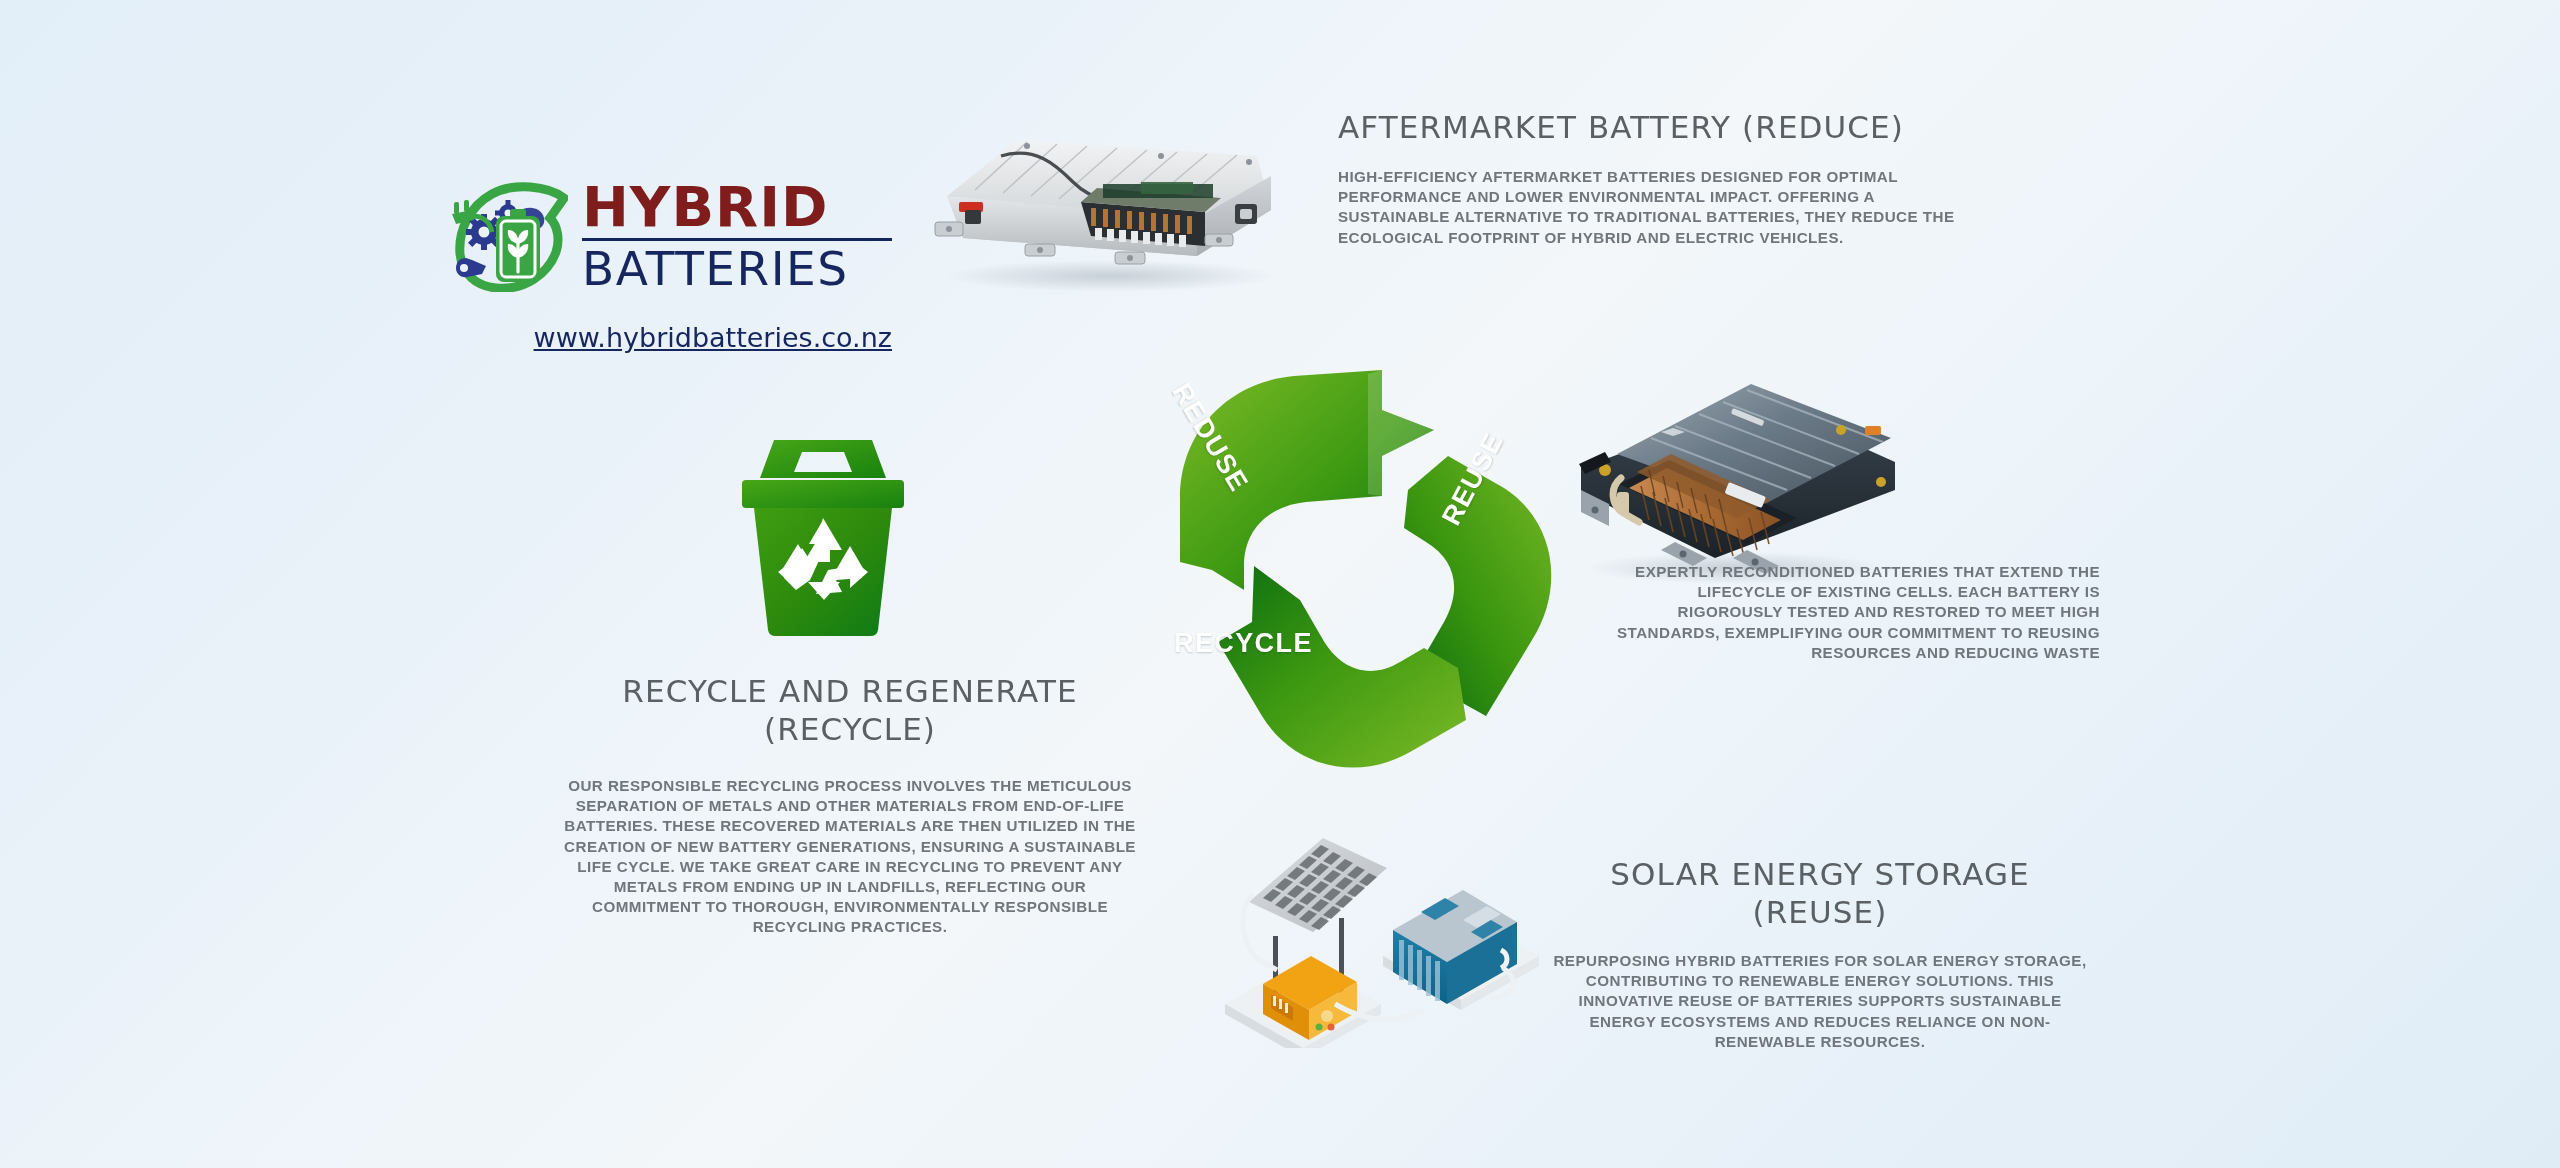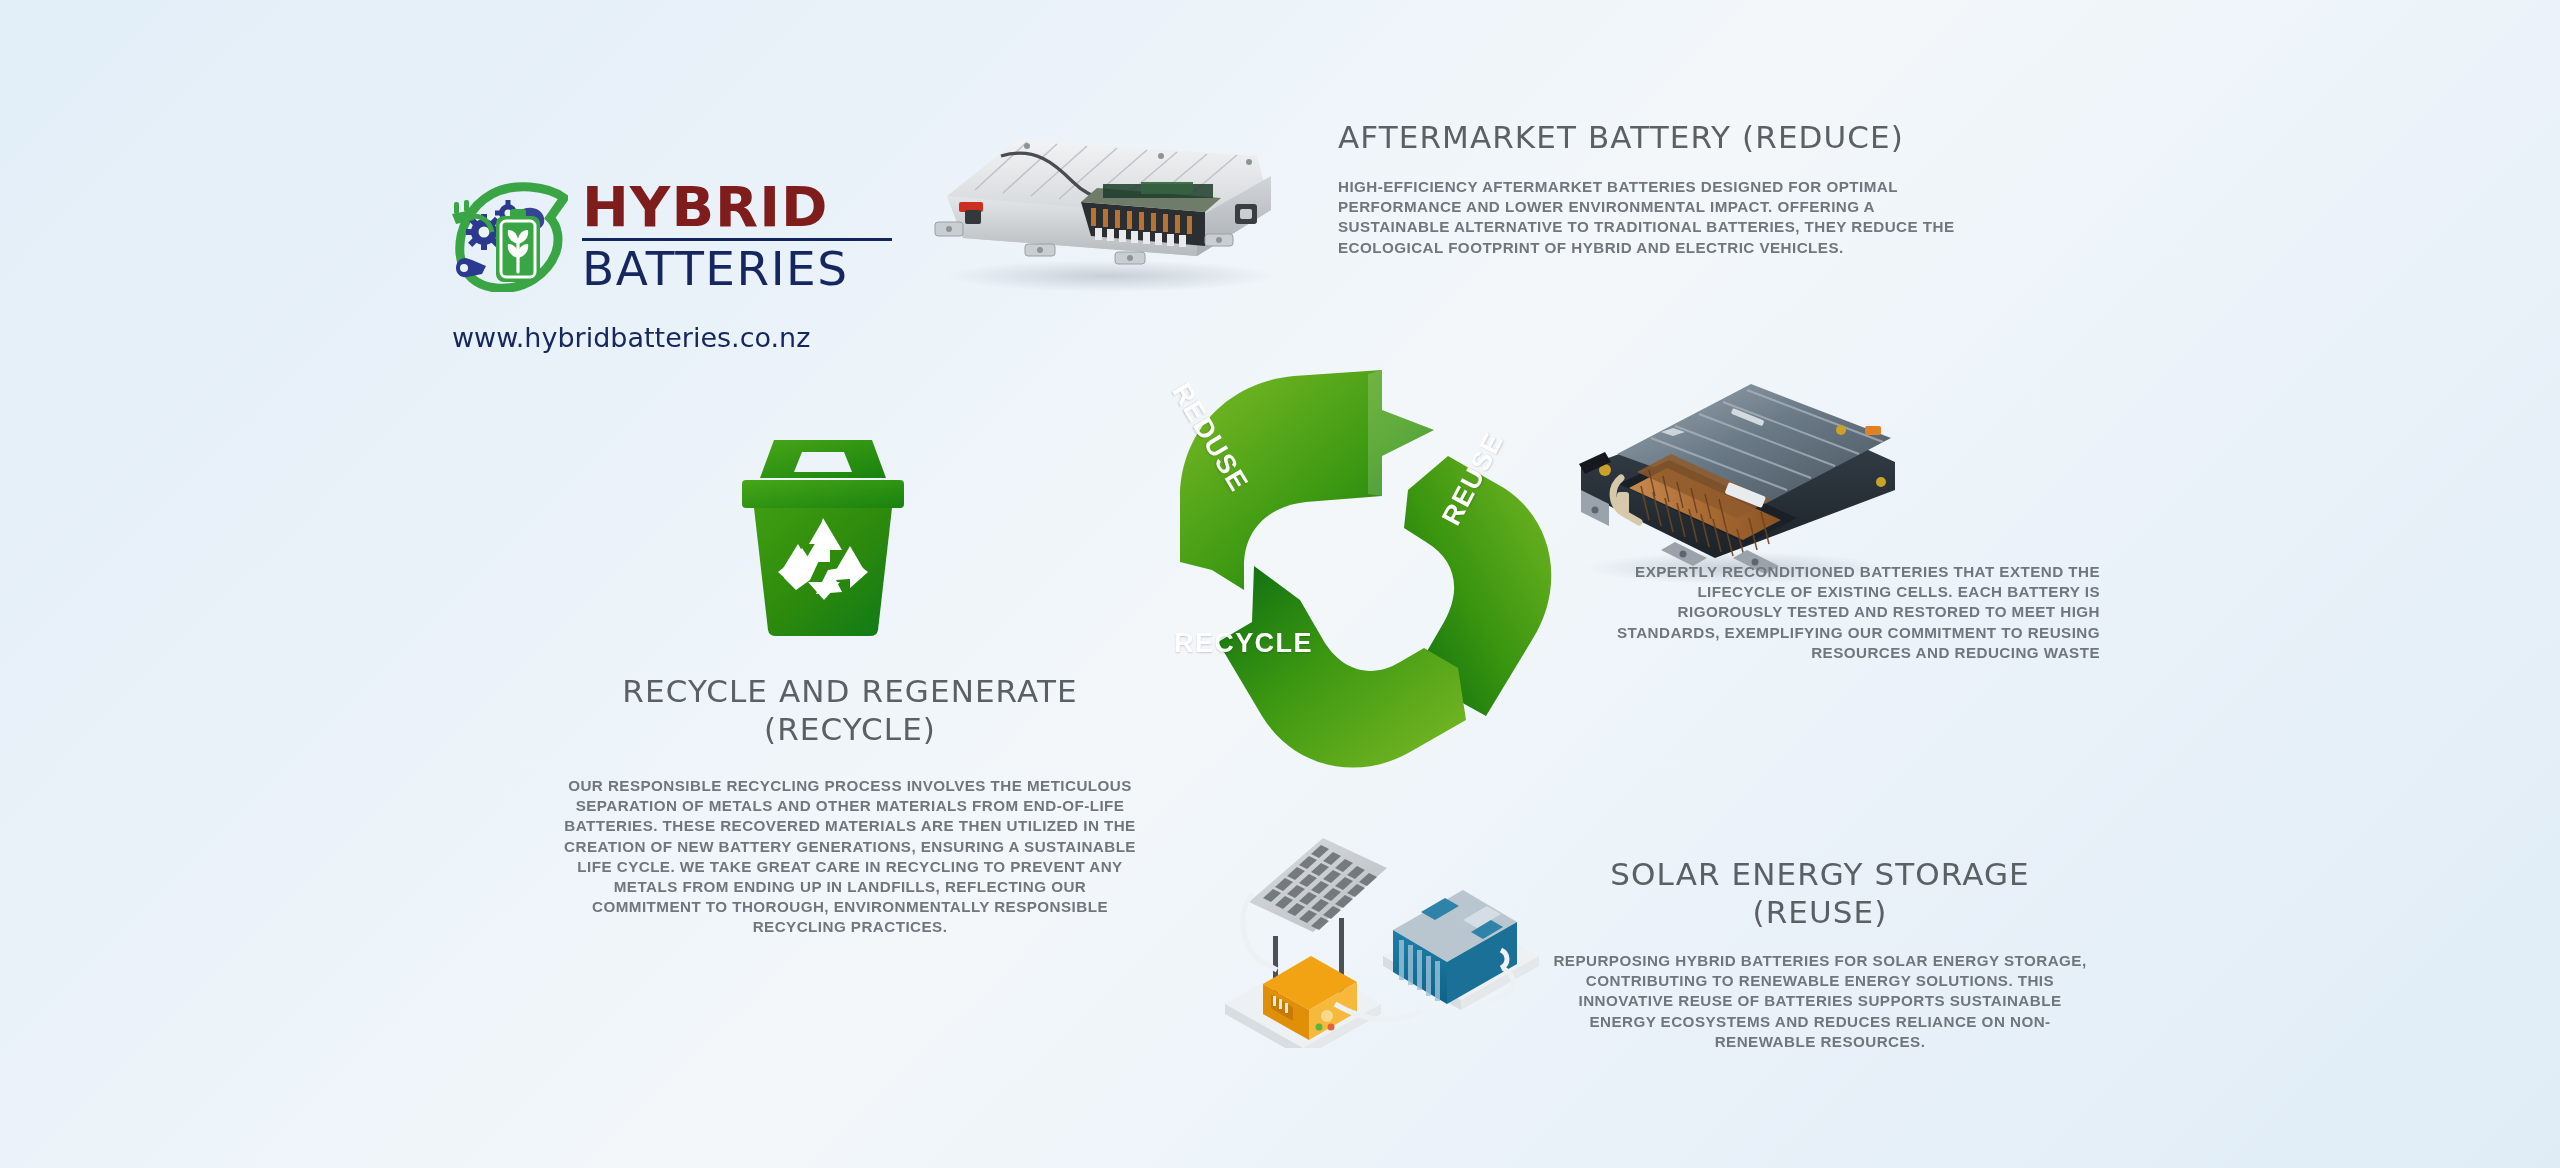--- a/index.html
+++ b/index.html
@@ -62,25 +62,26 @@
     letter-spacing: 1.5px;
     color: #16265e;
     line-height: 52px;
     font-family: "DejaVu Sans", sans-serif;
   }
   .logo-url {
     position: absolute;
     left: 0px;
     top: 140px;
     width: 440px;
-    text-align: left;
+    text-align: right;
     font-size: 27px;
     color: #16265e;
     font-family: "DejaVu Sans", sans-serif;
     letter-spacing: 0px;
+    text-decoration: underline;
   }
 
   
   .panel { position: absolute; }
   .panel h2 {
     color: #5b6065;
     font-weight: 400;
     font-size: 31px;
     letter-spacing: 1.1px;
     line-height: 38px;
@@ -88,21 +89,21 @@
   }
   .panel p {
     color: #6f767c;
     font-size: 15.2px;
     font-weight: 700;
     letter-spacing: 0.45px;
     line-height: 20.2px;
     font-family: "Liberation Sans", sans-serif;
   }
 
-  #panel-aftermarket { left: 1338px; top: 118px; width: 620px; text-align: left; }
+  #panel-aftermarket { left: 1338px; top: 108px; width: 620px; text-align: left; }
   #panel-aftermarket p { margin-top: 21px; }
 
   #panel-reman { left: 1600px; top: 540px; width: 500px; text-align: right; }
   #panel-reman p { margin-top: 22px; }
 
   #panel-solar { left: 1540px; top: 855px; width: 560px; text-align: center; }
   #panel-solar p { margin-top: 20px; padding: 0 4px; text-align: center; }
 
   #panel-recycle { left: 560px; top: 672px; width: 580px; text-align: center; }
   #panel-recycle p { margin-top: 28px; }

